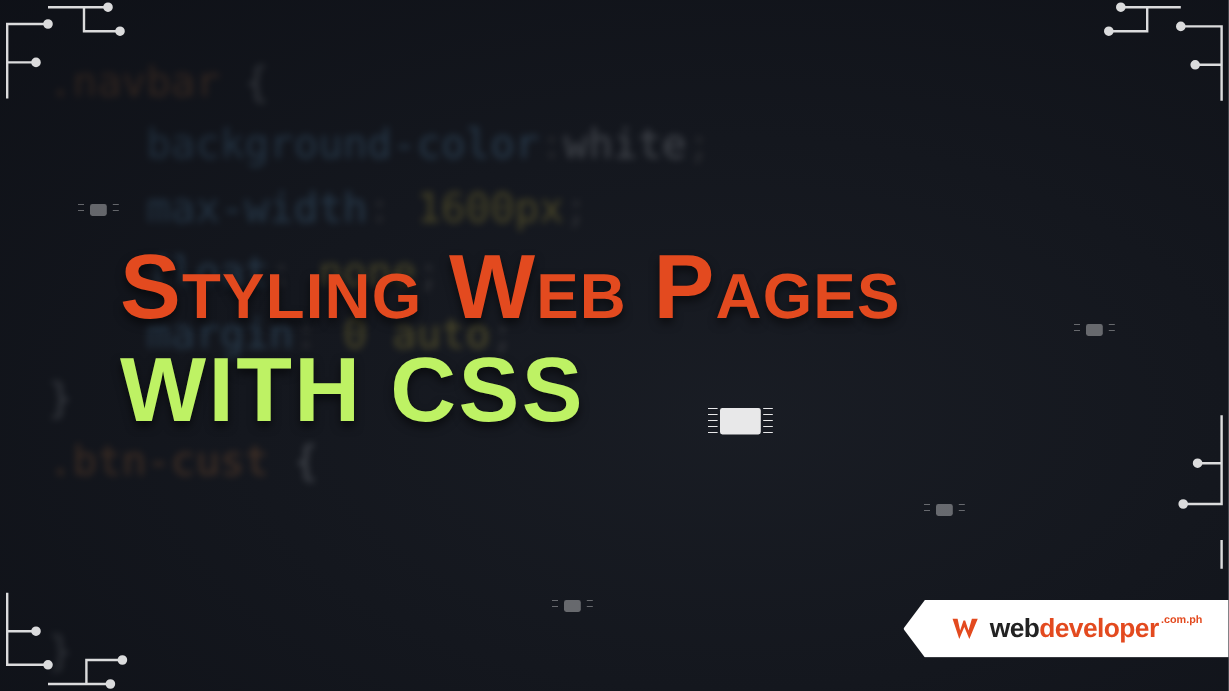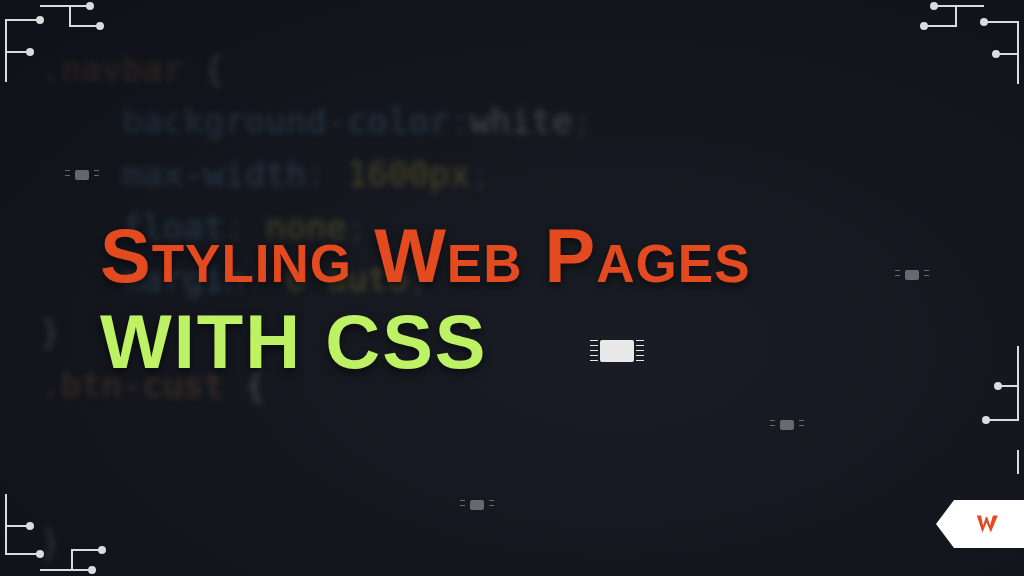--- a/index.html
+++ b/index.html
@@ -43,21 +43,20 @@
     letter-spacing: 0.5px;
   }
   .headline .line1 {
     color: #e34a1f;
     font-size: 76px;
     font-stretch: condensed;
     text-shadow: 0 4px 8px rgba(0,0,0,0.55);
     font-variant: small-caps;
     letter-spacing: 1px;
     line-height: 1.05;
-    margin-top: 16px;
   }
   .headline .line2 {
     color: #bef264;
     font-size: 76px;
     text-transform: uppercase;
     text-shadow: 0 4px 8px rgba(0,0,0,0.55);
     font-variant: small-caps;
     letter-spacing: 2px;
     line-height: 1.2;
   }
@@ -167,15 +166,20 @@
 
   <div class="headline">
     <div class="line1">Styling Web Pages</div>
     <div class="line2">with CSS</div>
   </div>
 
   <div class="logo-badge">
     <svg class="logo-mark" viewBox="0 0 40 40">
       <path d="M4 8 L12 32 L18 18 L24 32 L34 8 L27 8 L23 22 L19 10 L17 10 L13 22 L10 8 Z" fill="#e34a1f"></path>
     </svg>
+    <div class="logo-text">
+      <span class="a">web</span>
+        <span class="b">developer</span>
+        <span class="c">.com.ph</span>
+    </div>
   </div>
 
 </div>
 
 </body></html>

